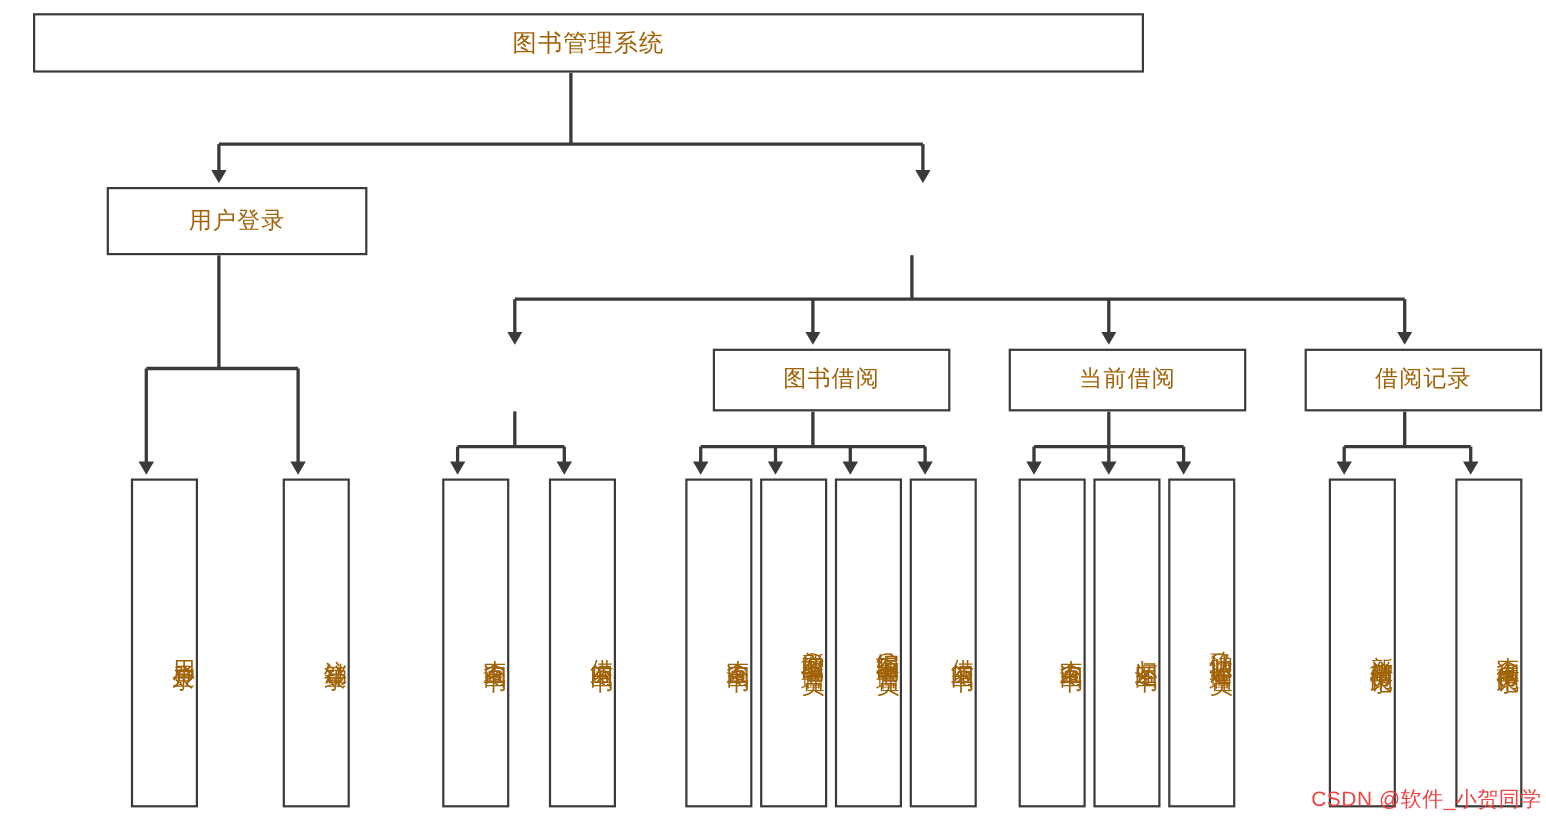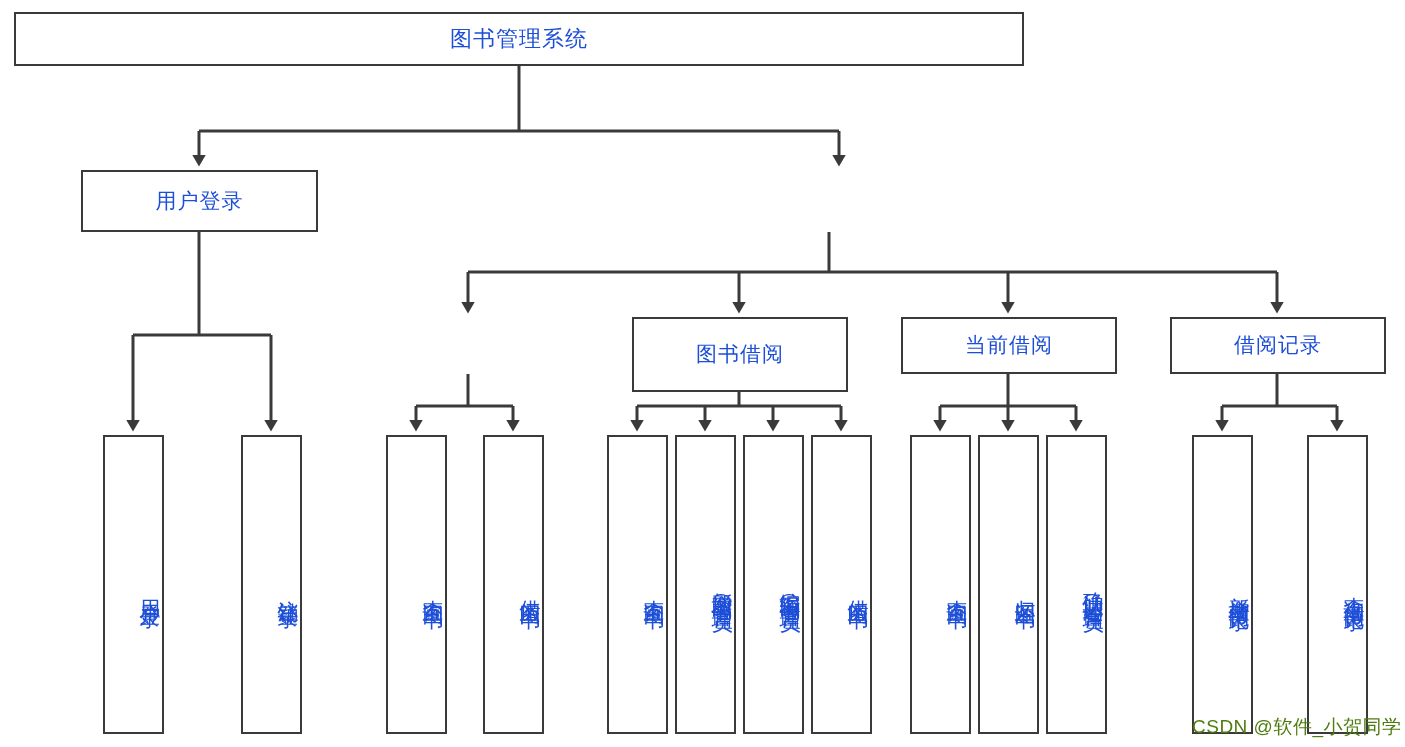--- a/index.html
+++ b/index.html
@@ -26,24 +26,25 @@
     pointer-events: none;
   }
   .node {
     position: absolute;
     box-sizing: border-box;
     background: #ffffff;
     border: 2px solid #3a3a3a;
     display: flex;
     align-items: center;
     justify-content: center;
-    color: #1d4ed8;
+    color: #a16207;
     font-size: 21px;
     letter-spacing: 1px;
     line-height: 1.15;
+    margin-left: 16px;
   }
   .node.root {
     font-size: 22px;
   }
   .node.leaf {
     writing-mode: vertical-rl;
     text-orientation: upright;
     align-items: flex-start;
     justify-content: center;
     padding-top: 8px;
@@ -51,21 +52,21 @@
     letter-spacing: 3px;
   }
   .node.leaf > .label {
     writing-mode: vertical-rl;
     text-orientation: upright;
     white-space: nowrap;
     display: block;
   }
   .watermark {
     position: absolute;
-    color: #4d7c0f;
+    color: #ef4444;
     font-size: 19px;
     white-space: nowrap;
     letter-spacing: 0.5px;
   }
 </style>
 </head>
 <body>
 
 <div id="canvas">
 
@@ -120,21 +121,21 @@
   </svg>
 
   <div class="node root" style="left:14px; top:12px; width:1010px; height:54px;">
     <span class="label">图书管理系统</span>
   </div>
 
   <div class="node" style="left:81px; top:170px; width:237px; height:62px;">
     <span class="label">用户登录</span>
   </div>
 
-  <div class="node" style="left:632px; top:317px; width:216px; height:75px;">
+  <div class="node" style="left:632px; top:317px; width:216px; height:57px;">
     <span class="label">图书借阅</span>
   </div>
   <div class="node" style="left:901px; top:317px; width:216px; height:57px;">
     <span class="label">当前借阅</span>
   </div>
   <div class="node" style="left:1170px; top:317px; width:216px; height:57px;">
     <span class="label">借阅记录</span>
   </div>
 
   <div class="node leaf" style="left:103px; top:435px; width:61px; height:299px;">

